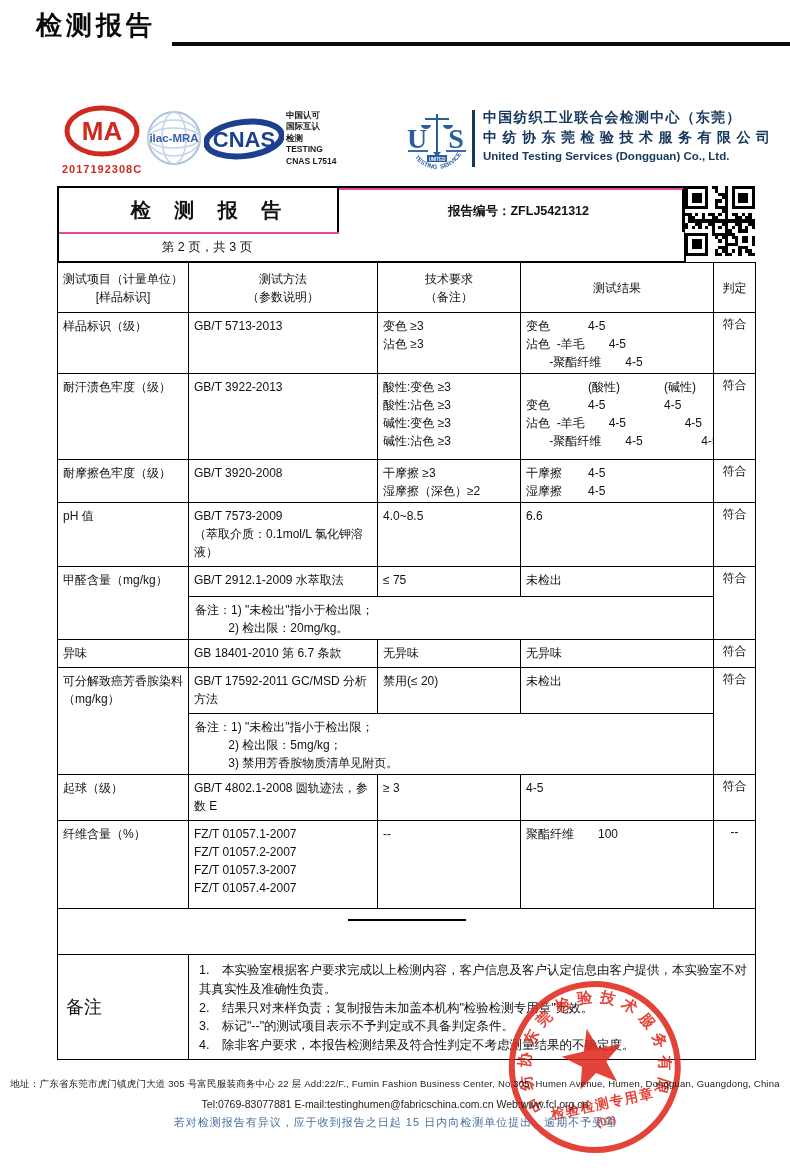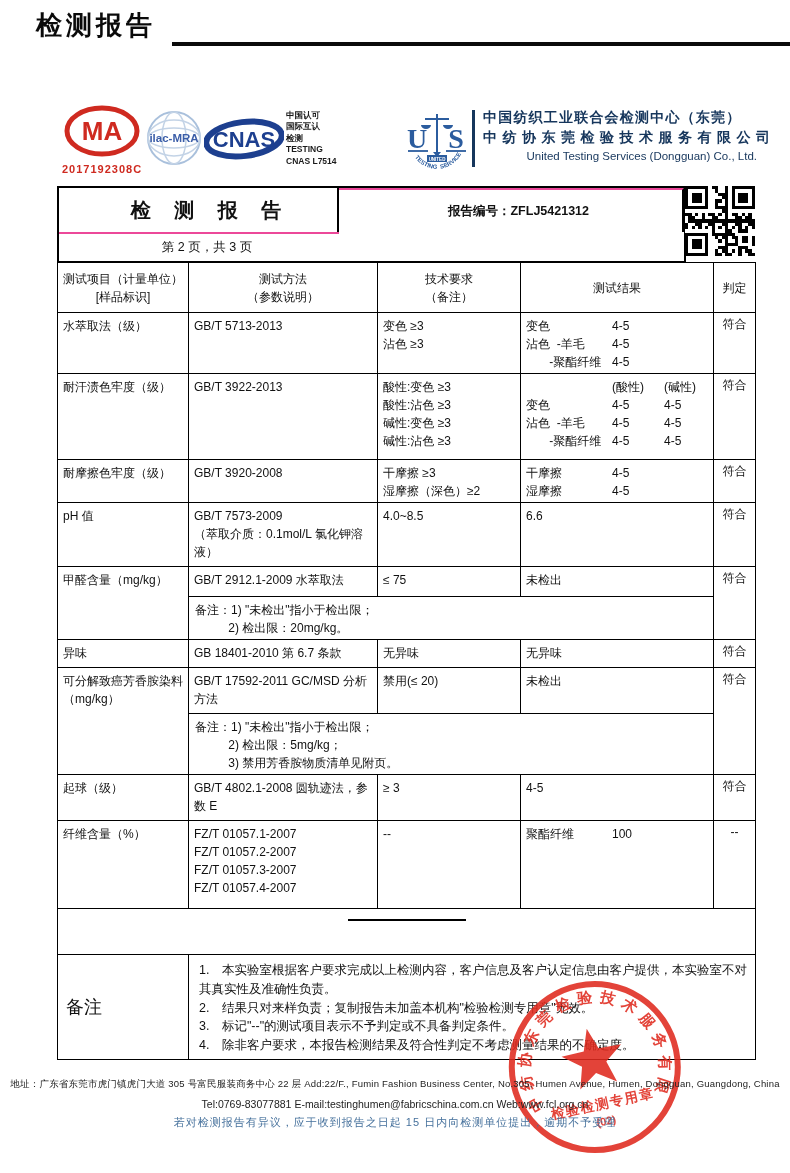--- a/index.html
+++ b/index.html
@@ -15,21 +15,21 @@
   .cma{left:62px;top:104px;width:80px;text-align:center;}
   .cma-num{font-size:11px;font-weight:bold;color:#cf2a20;letter-spacing:1px;margin-top:1px;}
   .ilac{left:146px;top:110px;}
   .cnas{left:204px;top:113px;}
   .cnas-text{left:286px;top:110px;font-size:8.5px;line-height:1.35;font-weight:bold;color:#1b1b1b;}
   .uts{left:404px;top:106px;}
   .logo-divider{left:472px;top:110px;width:2.5px;height:57px;background:#16365c;}
   .company{left:483px;top:107px;width:274px;color:#16365c;}
   .company .cn1{font-size:14px;font-weight:bold;letter-spacing:1.2px;white-space:nowrap;line-height:1.45;}
   .company .cn2{font-size:14px;font-weight:bold;letter-spacing:5.5px;white-space:nowrap;line-height:1.45;}
-  .company .en{font-size:11.5px;font-weight:normal;margin-top:2px;white-space:nowrap;text-align:right;}
+  .company .en{font-size:11.5px;font-weight:bold;margin-top:2px;white-space:nowrap;}
 
   
   .hdrtbl{left:57px;top:186px;width:625px;border:2px solid #000;display:grid;
           grid-template-columns:280px 1fr;grid-template-rows:44px 29px;}
   .hdrtbl .cell{display:flex;flex-direction:column;align-items:center;justify-content:center;padding-left:16px;}
   .hdrtbl .b-r{border-right:2px solid #000;}
   .hdrtbl .b-t{border-top:2px solid #ec4899;}
   .rpt-title{font-size:20px;font-weight:bold;letter-spacing:9px;padding-left:9px;}
   .af-line{font-size:12.5px;font-weight:bold;line-height:1.5;}
   .rpt-no{font-size:12.5px;font-weight:bold;}
@@ -38,21 +38,21 @@
   .qr{left:684px;top:186px;width:72px;height:70px;}
 
   
   table.rt{position:absolute;left:57px;top:262px;width:698px;border-collapse:collapse;
            table-layout:fixed;font-size:12px;}
   .rt td{border:1px solid #000;vertical-align:top;padding:4px 5px 2px 5px;line-height:1.5;
          overflow:hidden;}
   .rt tr.hdr td{text-align:center;vertical-align:middle;padding:2px;}
   .rt td.c5{text-align:center;padding-top:2px;}
   .rt td.note{white-space:pre-wrap;padding-left:6px;}
-  .rline{display:grid;grid-template-columns:1fr 52px 44px;}
+  .rline{display:grid;grid-template-columns:1fr 52px 44px;gap:24px;}
   .rline span:first-child{white-space:pre;}
   .endcell{vertical-align:top;}
   .endline{width:118px;border-top:2px solid #000;margin:6px auto 0;}
   .remlabel{vertical-align:middle !important;padding-left:8px !important;font-size:18px;}
   .remcell{font-size:12.5px;line-height:1.62;padding:6px 8px 4px 10px !important;}
 
   
   .seal{left:506px;top:978px;width:178px;height:180px;transform:rotate(-12deg);opacity:.88;}
 
   
@@ -322,21 +322,21 @@
         </td>
     <td>
           <div>测试结果</div>
         </td>
     <td>
           <div>判定</div>
         </td>
   </tr>
 
   <tr style="height:58px">
-    <td>水萃取法（级）</td>
+    <td>样品标识（级）</td>
     <td>
           <div>GB/T 5713-2013</div>
         </td>
     <td>
           <div>变色 ≥3</div>
           <div>沾色 ≥3</div>
         </td>
     <td>
           <div class="rline">
             <span>变色</span>

